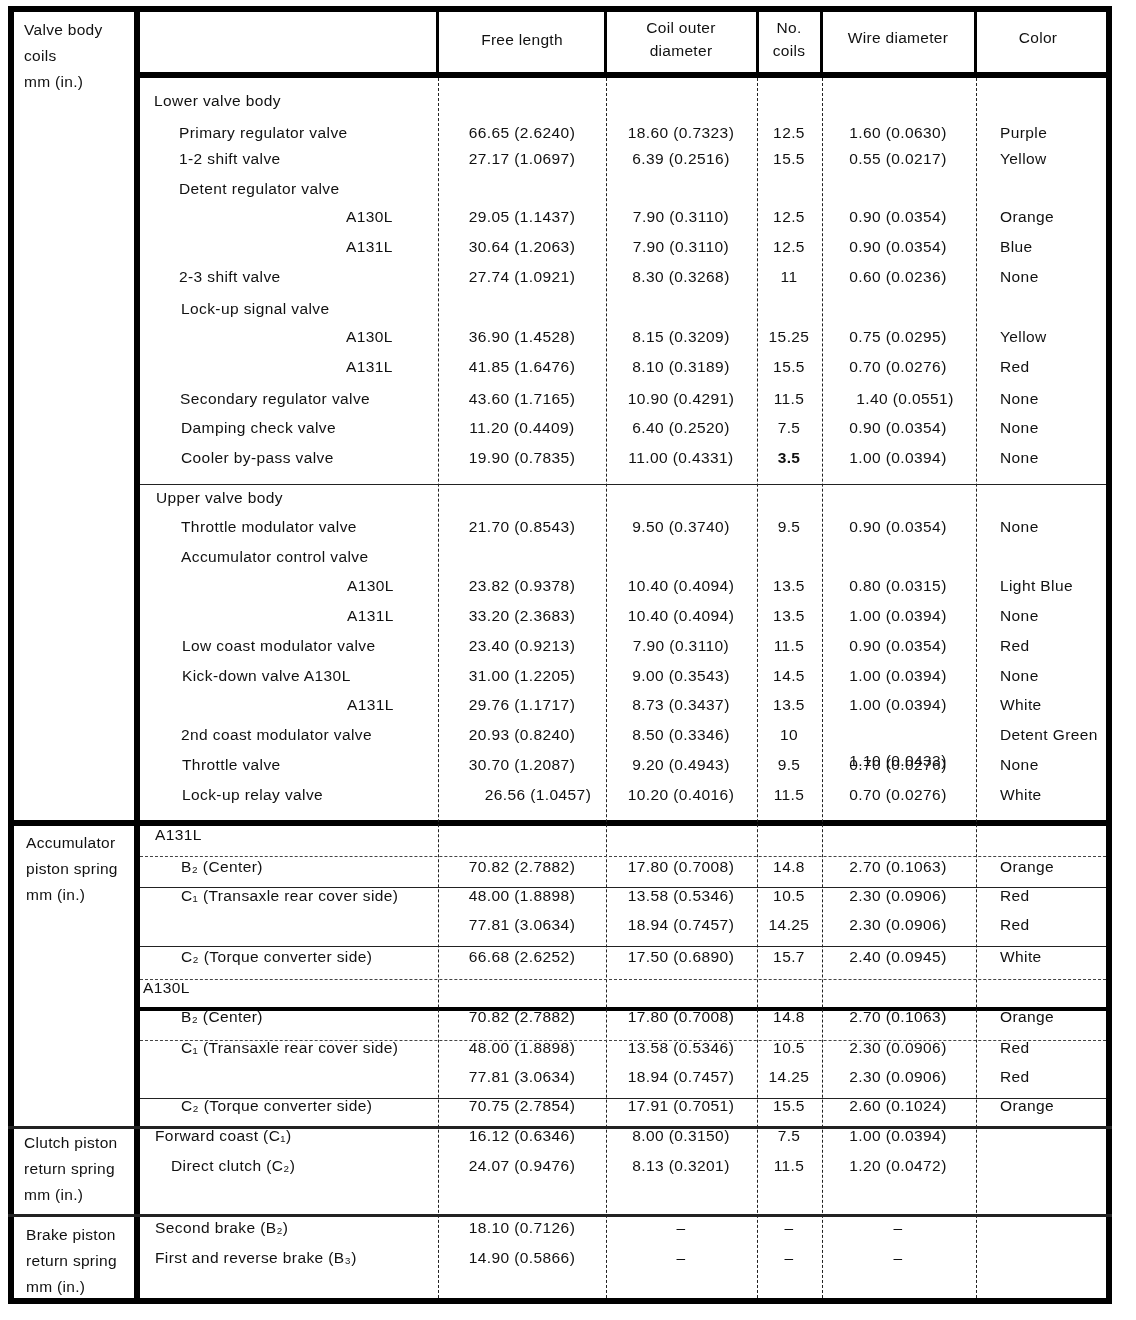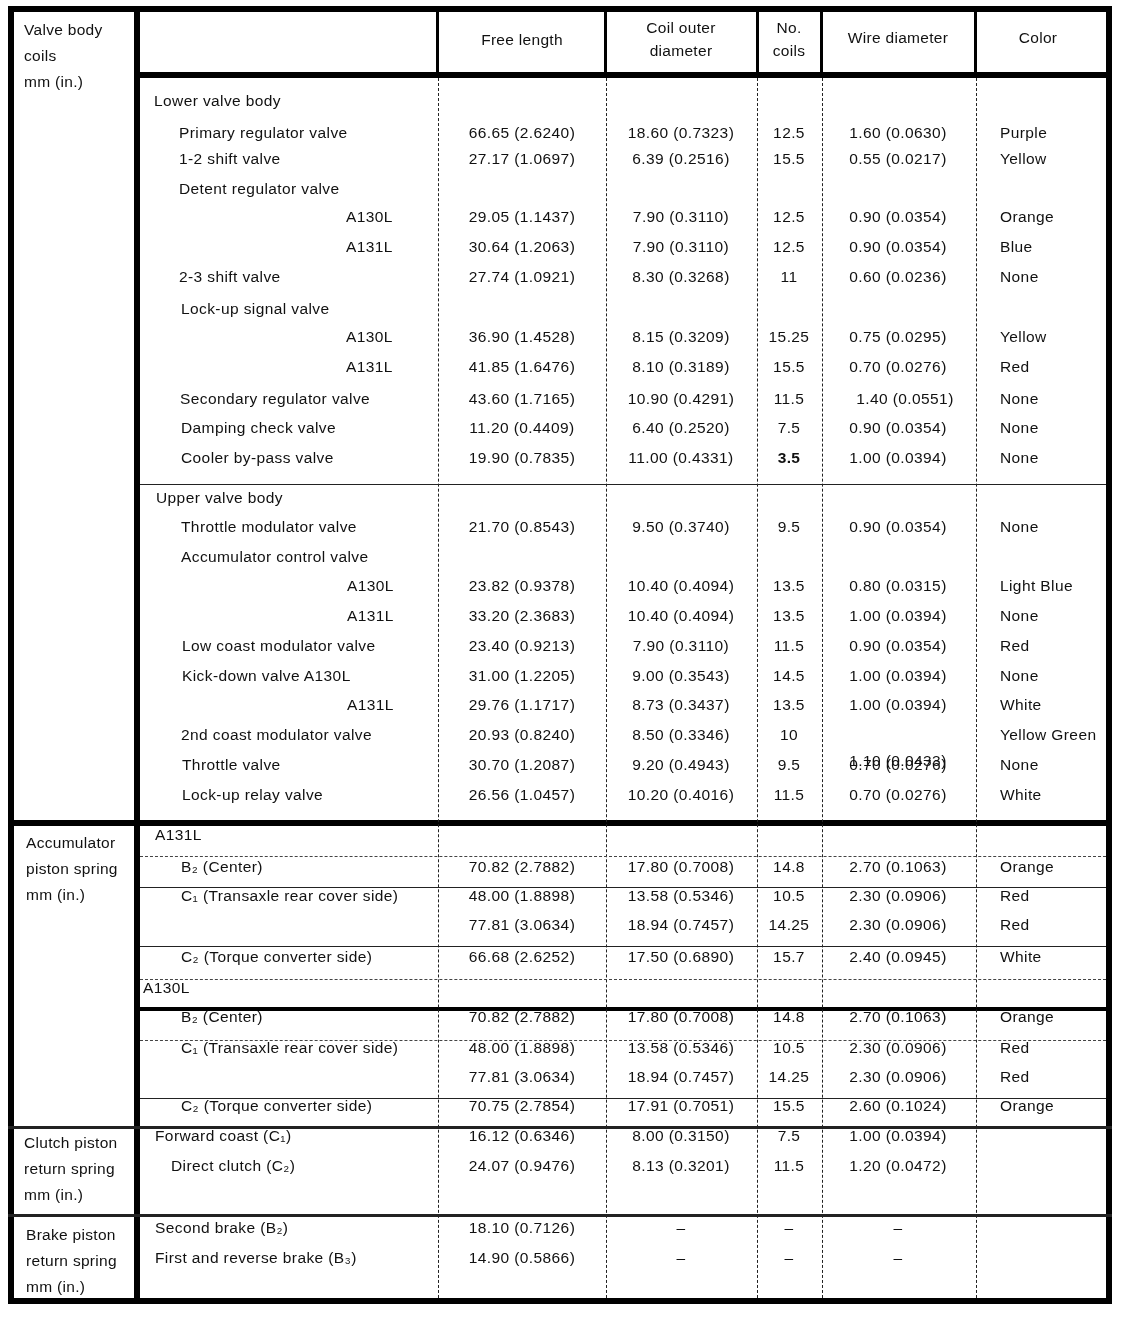--- a/index.html
+++ b/index.html
@@ -204,29 +204,29 @@
     <div class="abs" style="left: 440px; width: 164px; text-align: center; top: 696px;">29.76 (1.1717)</div>
     <div class="abs" style="left: 606px; width: 150px; text-align: center; top: 696px;">8.73 (0.3437)</div>
     <div class="abs" style="left: 758px; width: 62px; text-align: center; top: 696px;">13.5</div>
     <div class="abs" style="left: 822px; width: 152px; text-align: center; top: 696px;">1.00 (0.0394)</div>
     <div class="abs" style="left: 1000px; width: 106px; text-align: left; top: 696px; overflow: hidden;">White</div>
     <div class="abs" style="left: 181px; top: 726px; text-align: right;">2nd coast modulator valve</div>
     <div class="abs" style="left: 440px; width: 164px; text-align: center; top: 726px;">20.93 (0.8240)</div>
     <div class="abs" style="left: 606px; width: 150px; text-align: center; top: 726px;">8.50 (0.3346)</div>
     <div class="abs" style="left: 758px; width: 62px; text-align: center; top: 726px;">10</div>
     <div class="abs" style="left: 822px; width: 152px; text-align: center; top: 752px;">1.10 (0.0433)</div>
-    <div class="abs" style="left: 1000px; width: 106px; text-align: left; top: 726px; overflow: hidden;">Yellow Green</div>
+    <div class="abs" style="left: 1000px; width: 106px; text-align: left; top: 726px; overflow: hidden;">Detent Green</div>
     <div class="abs" style="left: 182px; top: 756px;">Throttle valve</div>
     <div class="abs" style="left: 440px; width: 164px; text-align: center; top: 756px;">30.70 (1.2087)</div>
     <div class="abs" style="left: 606px; width: 150px; text-align: center; top: 756px;">9.20 (0.4943)</div>
     <div class="abs" style="left: 758px; width: 62px; text-align: center; top: 756px;">9.5</div>
     <div class="abs" style="left: 822px; width: 152px; text-align: center; top: 756px;">0.70 (0.0276)</div>
     <div class="abs" style="left: 1000px; width: 106px; text-align: left; top: 756px; overflow: hidden;">None</div>
     <div class="abs" style="left: 182px; top: 786px;">Lock-up relay valve</div>
-    <div class="abs" style="left: 440px; width: 164px; text-align: center; top: 786px;">26.56 (1.0457)</div>
+    <div class="abs" style="left: 440px; width: 164px; text-align: center; top: 786px; padding-left: 16px;">26.56 (1.0457)</div>
     <div class="abs" style="left: 606px; width: 150px; text-align: center; top: 786px;">10.20 (0.4016)</div>
     <div class="abs" style="left: 758px; width: 62px; text-align: center; top: 786px;">11.5</div>
     <div class="abs" style="left: 822px; width: 152px; text-align: center; top: 786px;">0.70 (0.0276)</div>
     <div class="abs" style="left: 1000px; width: 106px; text-align: left; top: 786px; overflow: hidden;">White</div>
     <div class="abs" style="left: 155px; top: 826px;">A131L</div>
     <div class="abs" style="left: 440px; width: 164px; text-align: center; top: 826px;"></div>
     <div class="abs" style="left: 606px; width: 150px; text-align: center; top: 826px;"></div>
     <div class="abs" style="left: 758px; width: 62px; text-align: center; top: 826px;"></div>
     <div class="abs" style="left: 822px; width: 152px; text-align: center; top: 826px;"></div>
     <div class="abs" style="left: 1000px; width: 106px; text-align: left; top: 826px; overflow: hidden;"></div>

